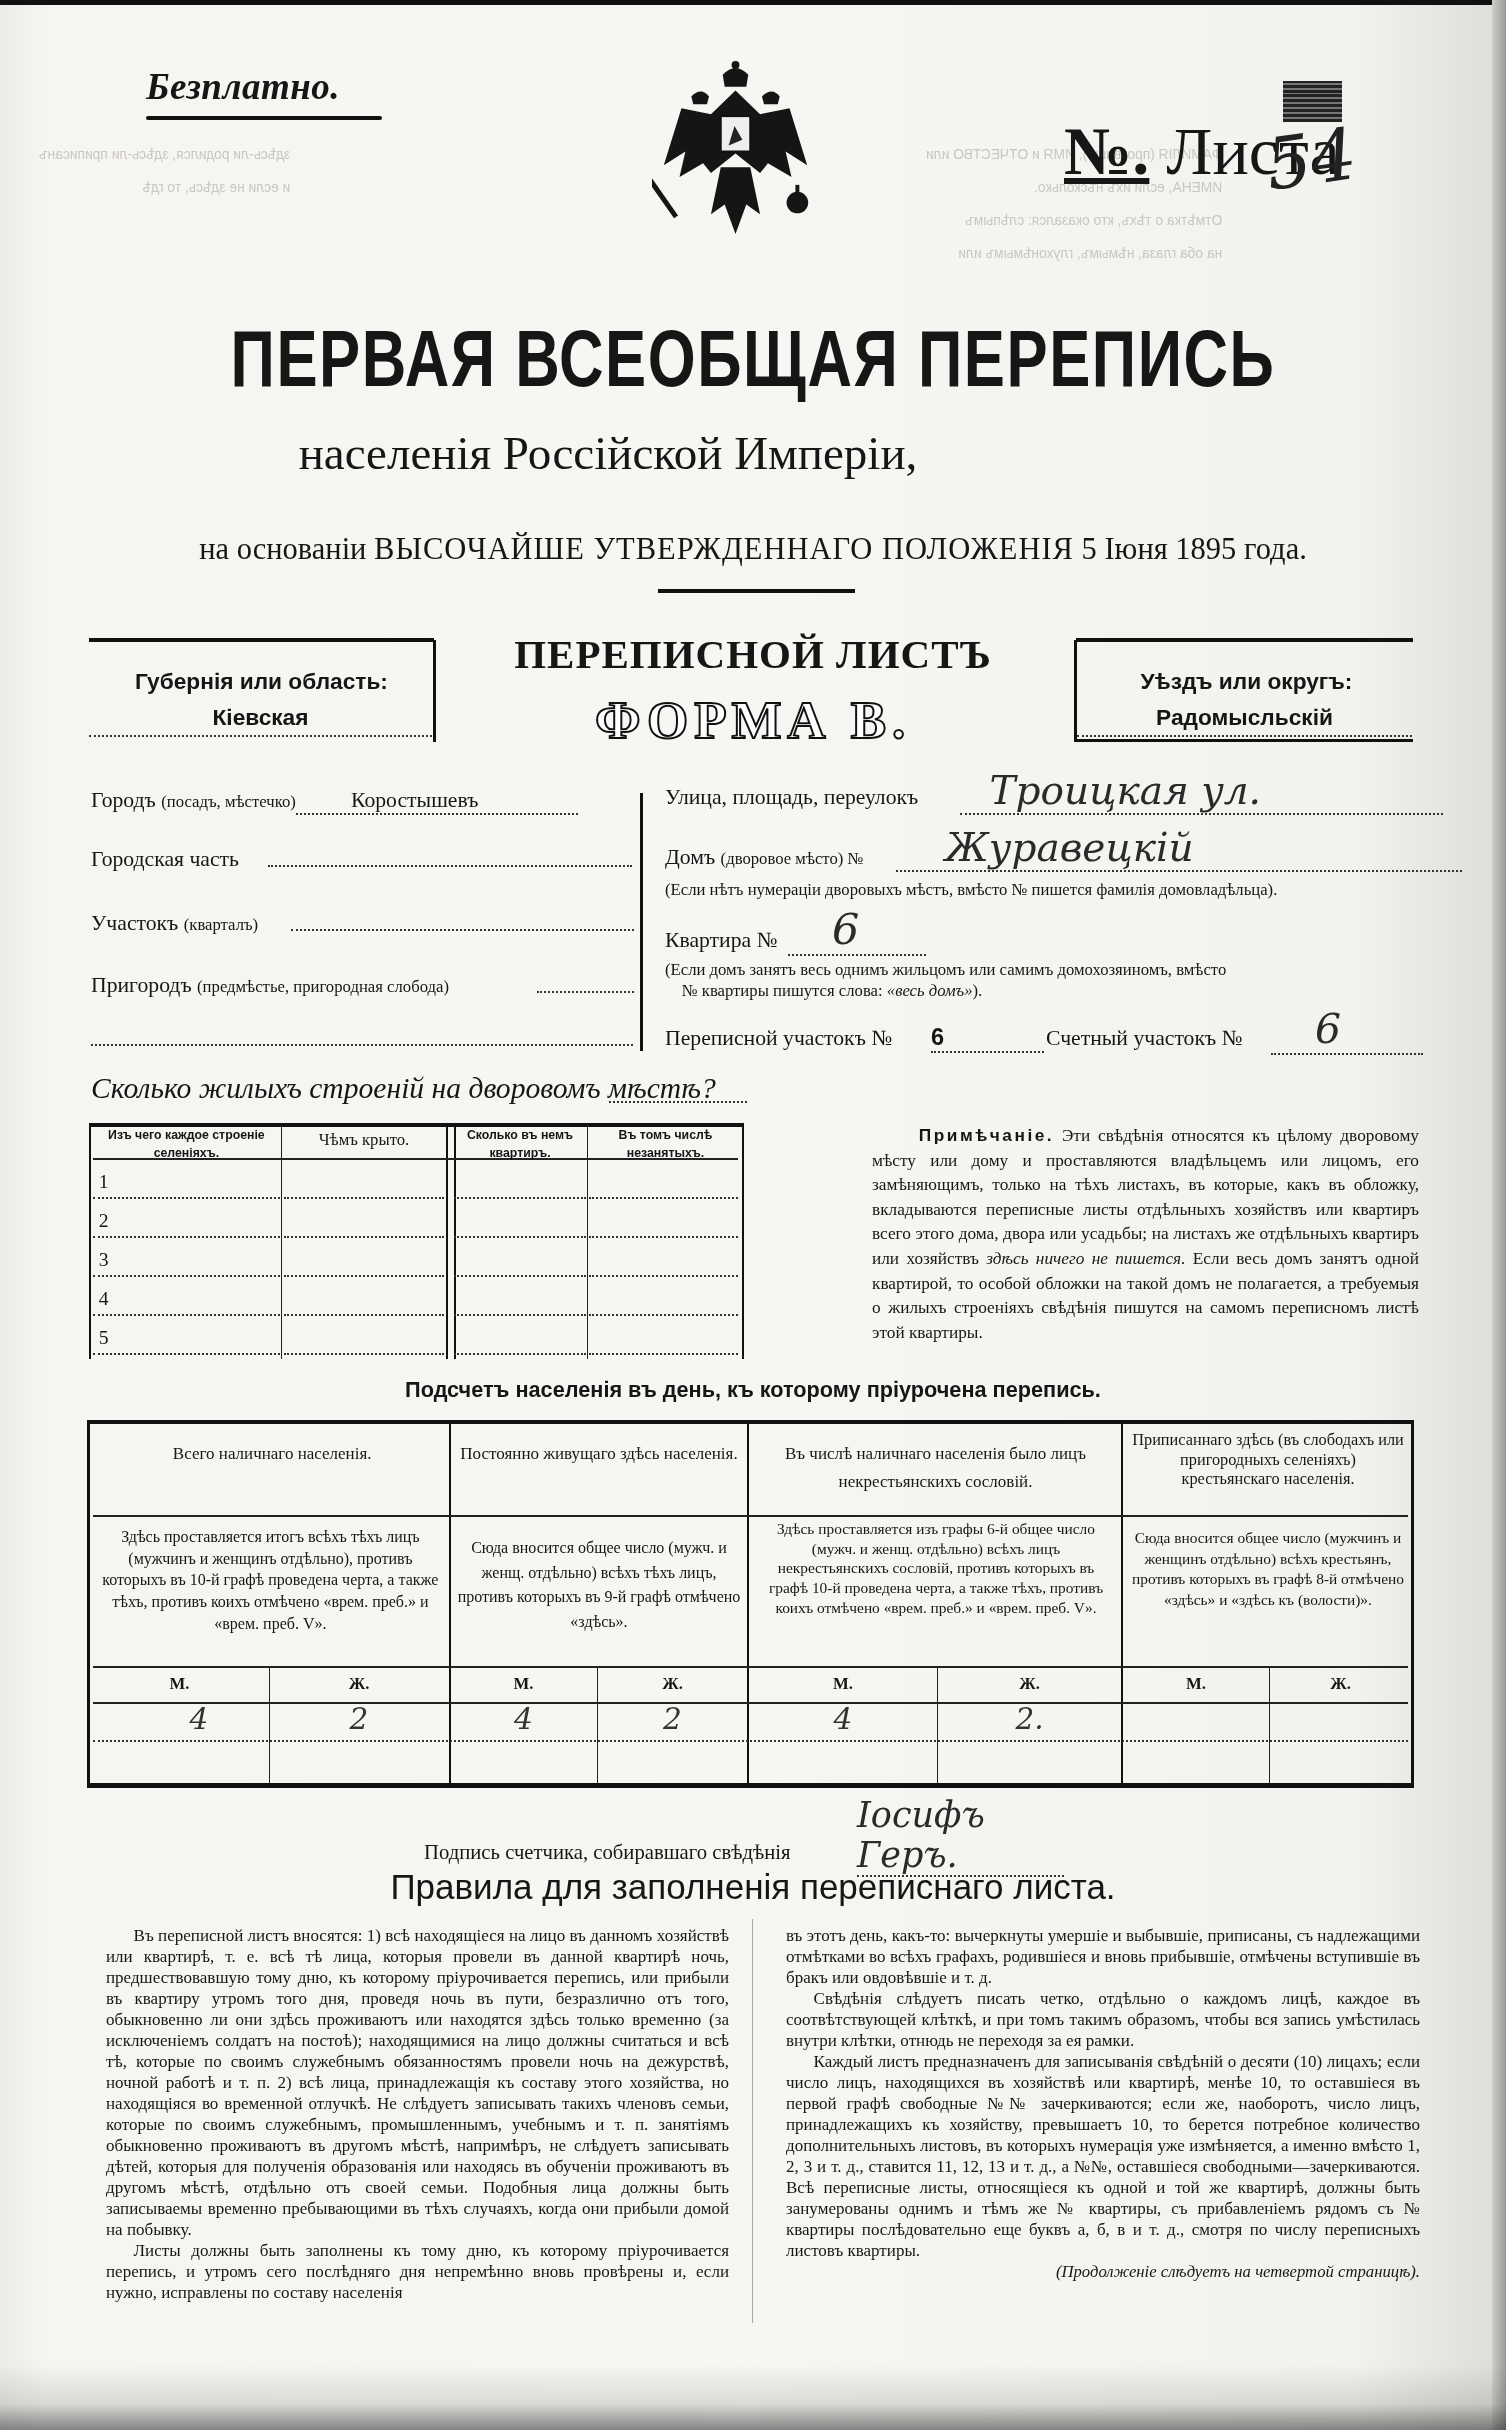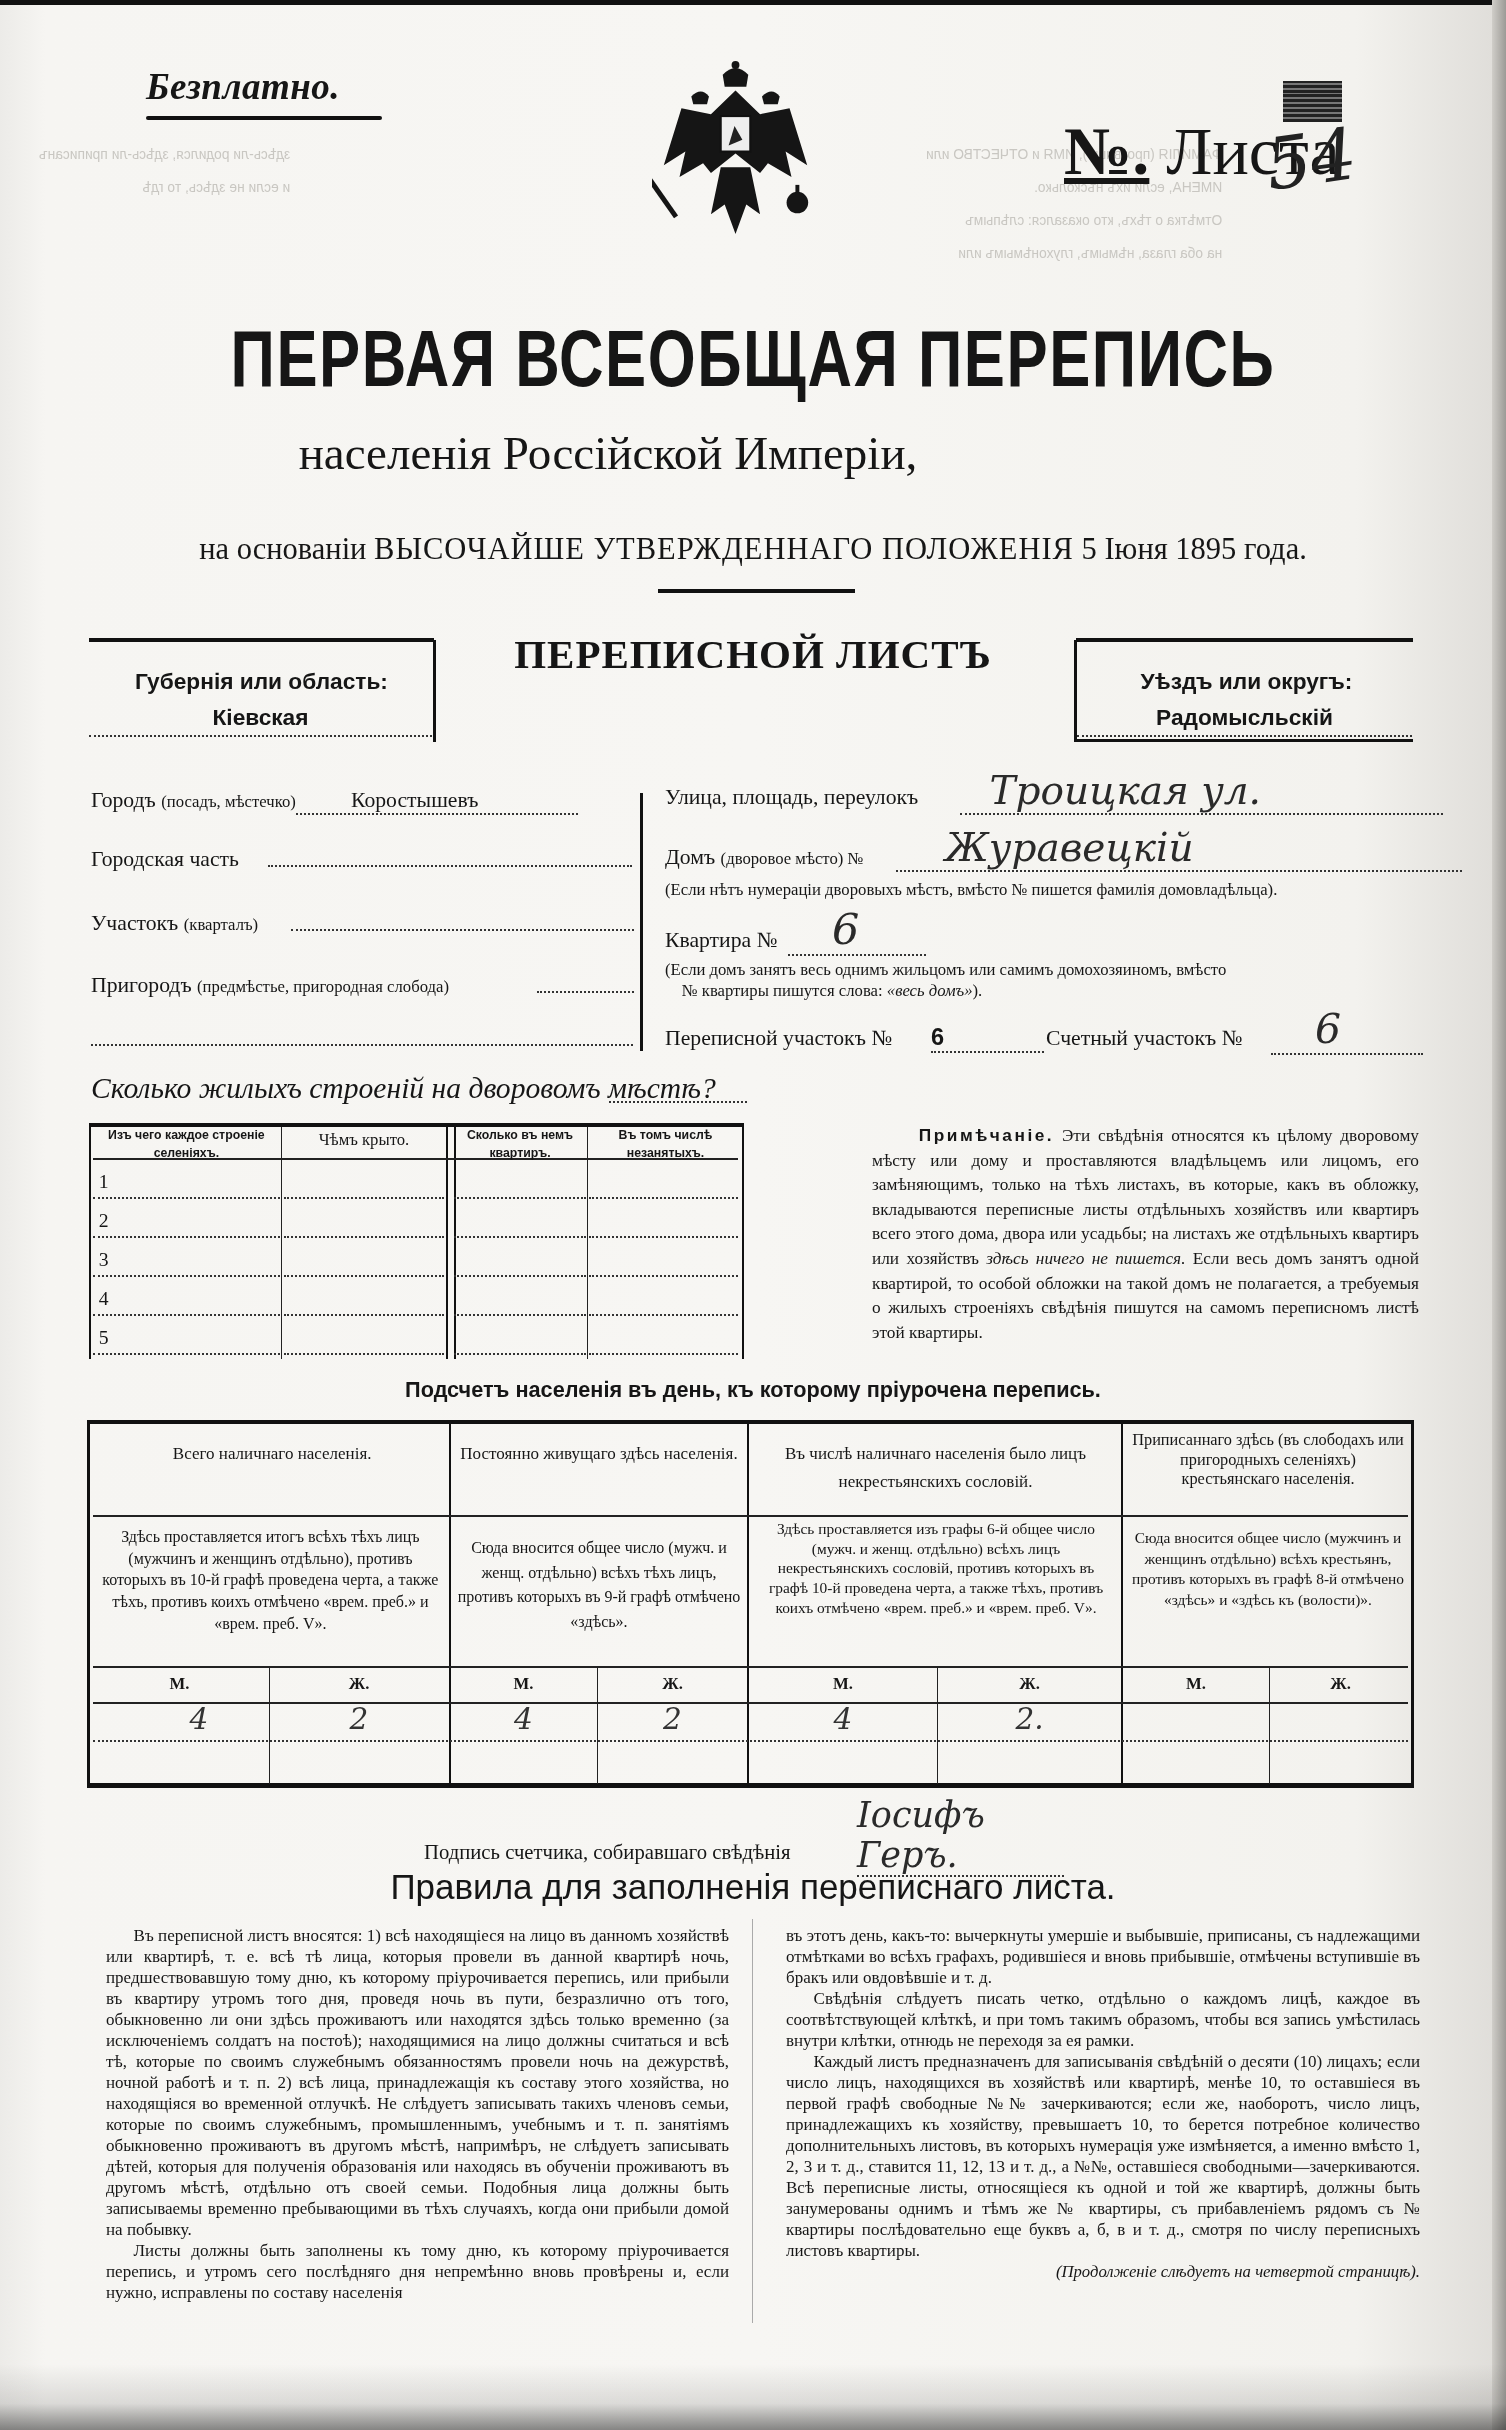--- a/index.html
+++ b/index.html
@@ -124,20 +124,21 @@
   </div>
   <div class="abs rule-short"></div>
 
   <div class="abs band-line" style="left:89px;top:638px;width:345px;"></div>
   <div class="abs band-line" style="left:1076px;top:638px;width:337px;"></div>
   <div class="abs band-sep" style="left:433px;top:640px;height:102px;"></div>
   <div class="abs band-sep" style="left:1074px;top:640px;height:102px;"></div>
   <div class="abs band-label" style="left:94px;top:668px;width:335px;">Губернія или область:</div>
   <div class="abs band-val dotline" style="left:89px;top:704px;width:343px;padding-bottom:3.9px;">Кіевская</div>
   <div class="abs form-title" style="left:438px;top:630px;width:630px;">ПЕРЕПИСНОЙ ЛИСТЪ</div>
+  <div class="abs form-b" style="left:438px;top:690px;width:630px;">ФОРМА В.</div>
   <div class="abs band-label" style="left:1079px;top:668px;width:335px;">Уѣздъ или округъ:</div>
   <div class="abs band-val dotline" style="left:1077px;top:704px;width:335px;padding-bottom:3.9px;">Радомысльскій</div>
   <div class="abs band-line" style="left:1076px;top:739px;width:337px;height:3px;"></div>
 
   <div class="abs field" style="left:91px;top:788px;width:414px;">
     <span>Городъ</span>
     <small>(посадъ, мѣстечко)</small>
   </div>
   <div class="abs dotline val-stamp field" style="left:296px;top:788px;width:227px;padding-left:55px;">Коростышевъ</div>
 

